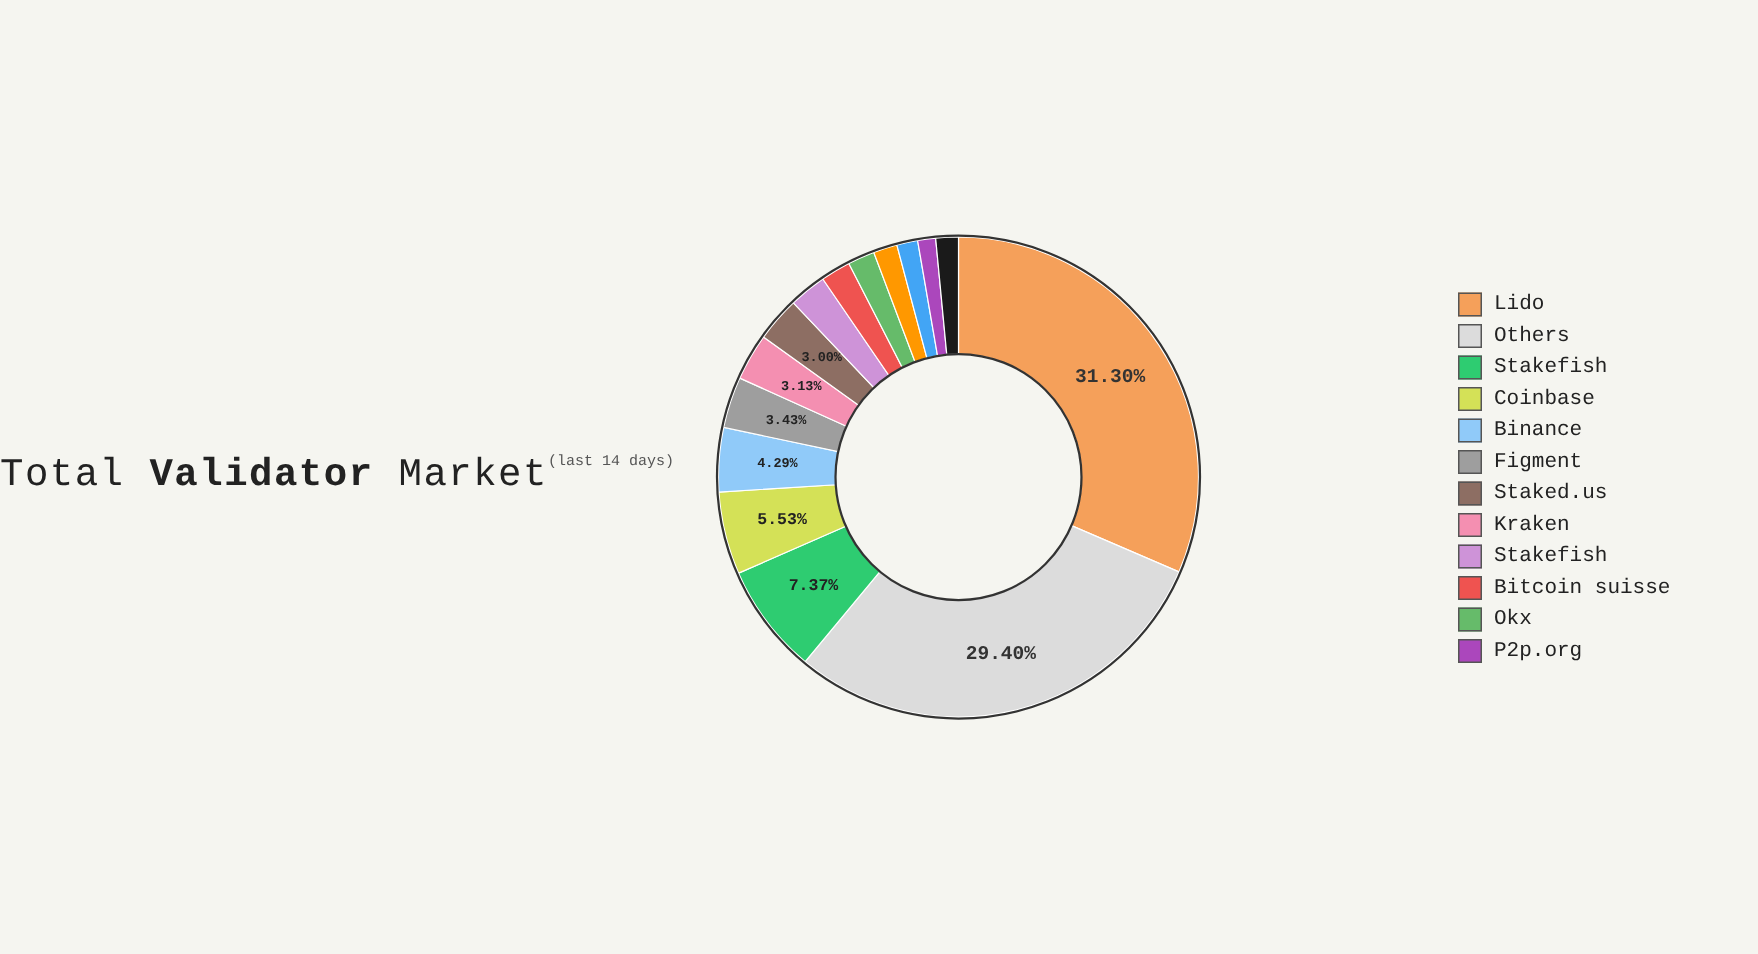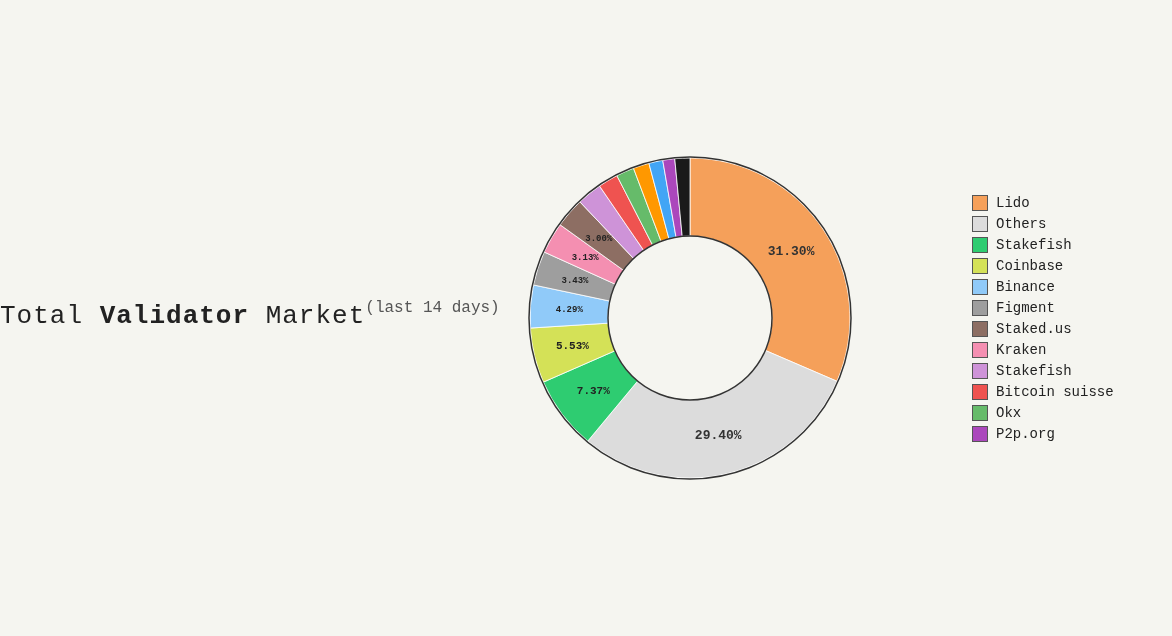--- a/index.html
+++ b/index.html
@@ -31,21 +31,21 @@
       font-size: 26px;
       font-weight: normal;
       margin-bottom: 4px;
       color: #222;
       letter-spacing: 1px;
     }
     .title strong {
       font-weight: bold;
     }
     .subtitle {
-      font-size: 16px;
+      font-size: 10px;
       color: #555;
       margin-bottom: 20px;
       font-family: 'Courier New', Courier, monospace;
     }
     .donut-wrapper {
       position: relative;
       width: 380px;
       height: 380px;
     }
     .donut-wrapper svg {

